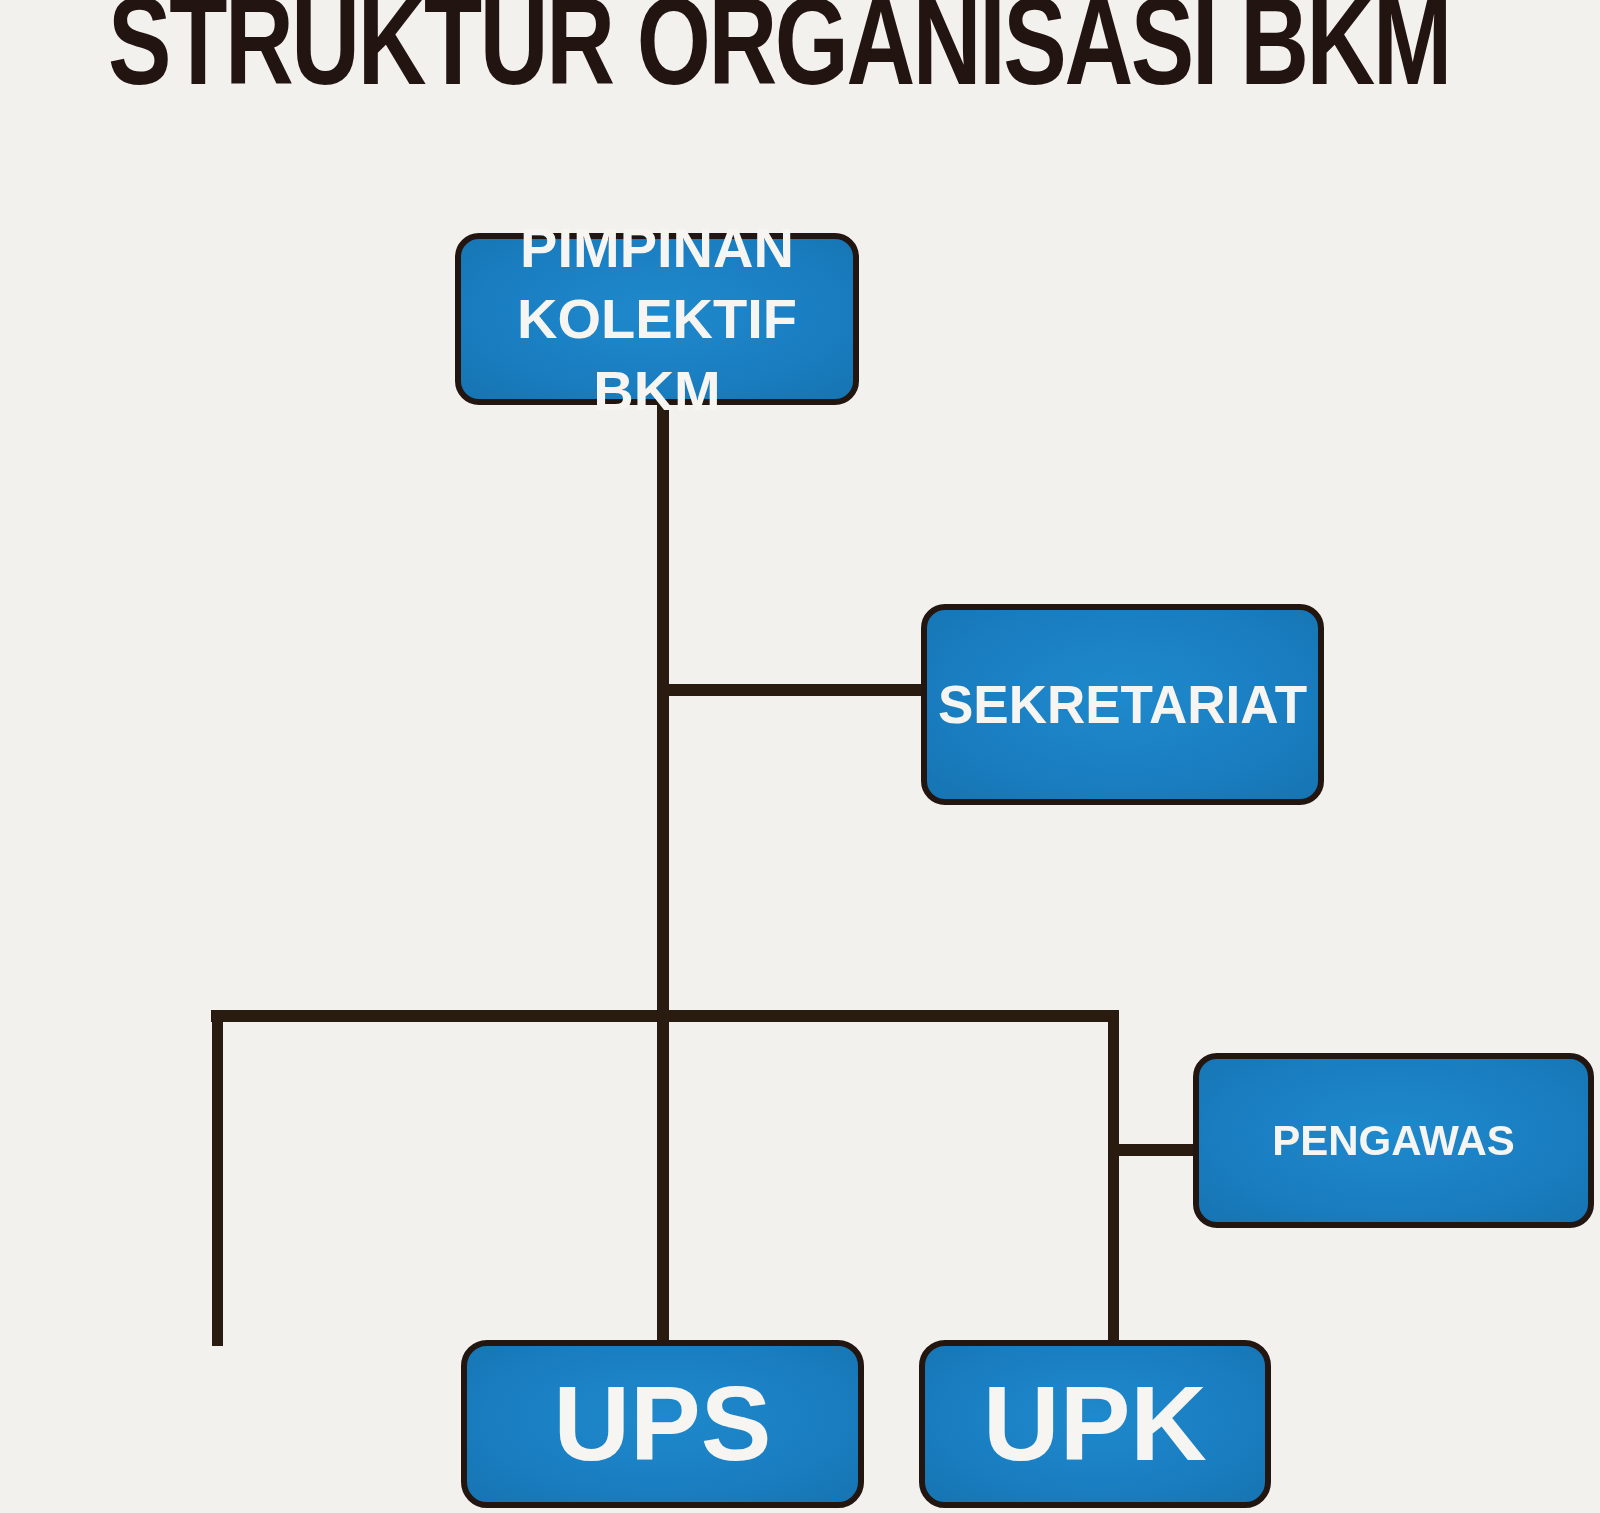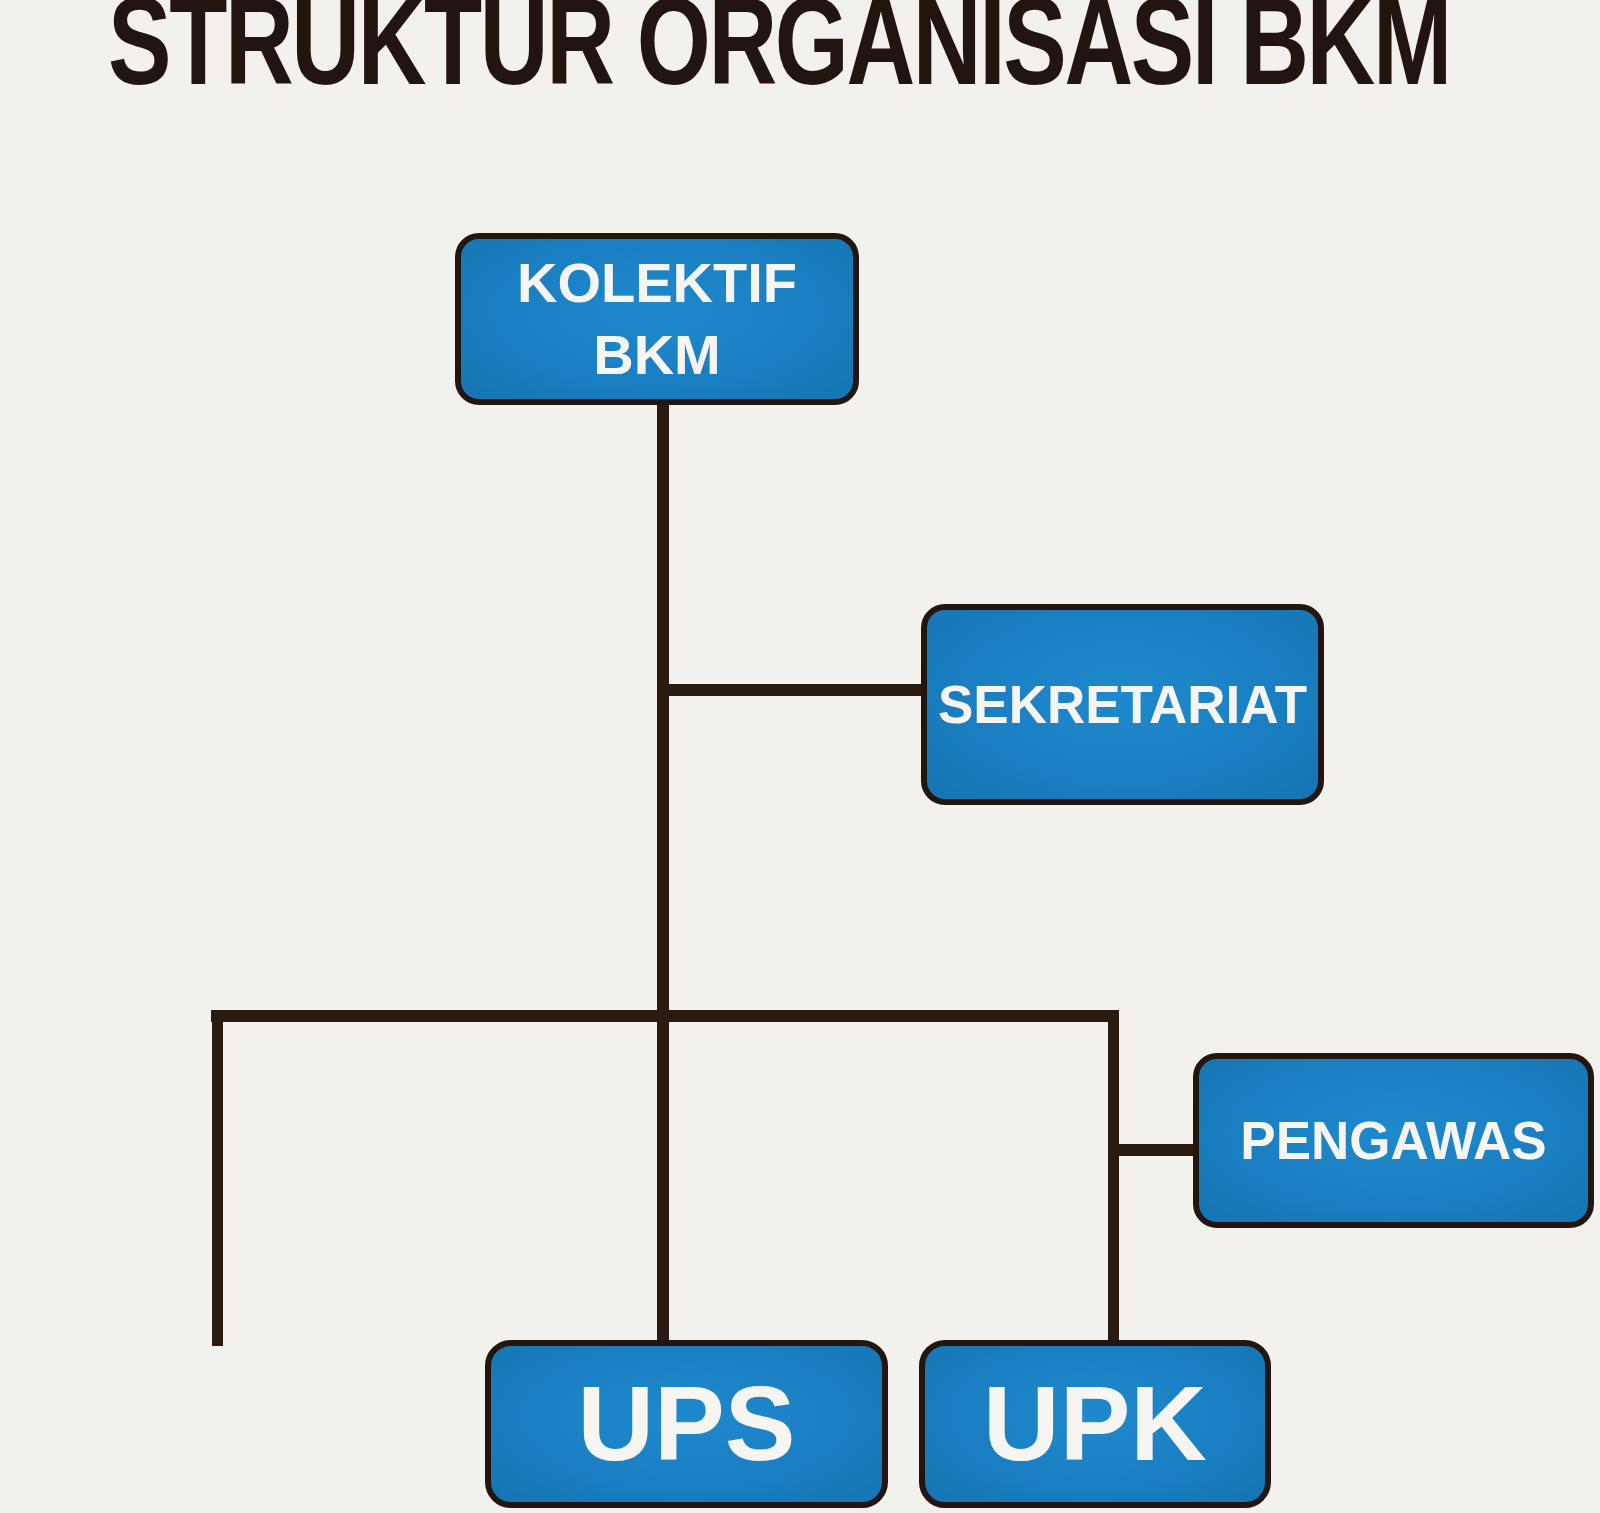--- a/index.html
+++ b/index.html
@@ -49,23 +49,23 @@
     text-align: center;
     line-height: 1.28;
   }
   .connector {
     position: absolute;
     background: var(--line);
   }
   
   #node-pimpinan    { left: 455px;  top: 233px;  width: 404px; height: 172px; font-size: 56px; }
   #node-sekretariat { left: 921px;  top: 604px;  width: 403px; height: 201px; font-size: 53px; }
-  #node-pengawas    { left: 1193px; top: 1053px; width: 401px; height: 175px; font-size: 53px; }
+  #node-pengawas    { left: 1193px; top: 1053px; width: 401px; height: 175px; font-size: 42px; }
   #node-upl { left: 2px;    top: 1340px; width: 404px; height: 168px; font-size: 106px; }
-  #node-ups { left: 461px;  top: 1340px; width: 403px; height: 168px; font-size: 106px; margin-left: 24px; }
+  #node-ups { left: 461px;  top: 1340px; width: 403px; height: 168px; font-size: 106px; }
   #node-upk { left: 919px;  top: 1340px; width: 352px; height: 168px; font-size: 106px; }
   .bottom-node { border-radius: 26px; }
 
   
   #line-root-down        { left: 657px;  top: 400px;  width: 12px;  height: 946px; }
   #line-to-sekretariat   { left: 657px;  top: 684px;  width: 266px; height: 12px;  }
   #line-main-rail        { left: 211px;  top: 1010px; width: 908px; height: 12px;  }
   #line-left-drop        { left: 212px;  top: 1016px; width: 11px;  height: 330px; }
   #line-right-drop       { left: 1108px; top: 1016px; width: 11px;  height: 330px; }
   #line-to-pengawas      { left: 1108px; top: 1144px; width: 90px;  height: 12px;  }
@@ -78,20 +78,21 @@
   <div class="title">STRUKTUR ORGANISASI BKM</div>
 
   <div class="connector" id="line-root-down"></div>
   <div class="connector" id="line-to-sekretariat"></div>
   <div class="connector" id="line-main-rail"></div>
   <div class="connector" id="line-left-drop"></div>
   <div class="connector" id="line-right-drop"></div>
   <div class="connector" id="line-to-pengawas"></div>
 
   <div class="node" id="node-pimpinan">
+    <span>PIMPINAN</span>
     <span>KOLEKTIF BKM</span>
   </div>
 
   <div class="node" id="node-sekretariat">
     <span>SEKRETARIAT</span>
   </div>
 
   <div class="node" id="node-pengawas">
     <span>PENGAWAS</span>
   </div>

